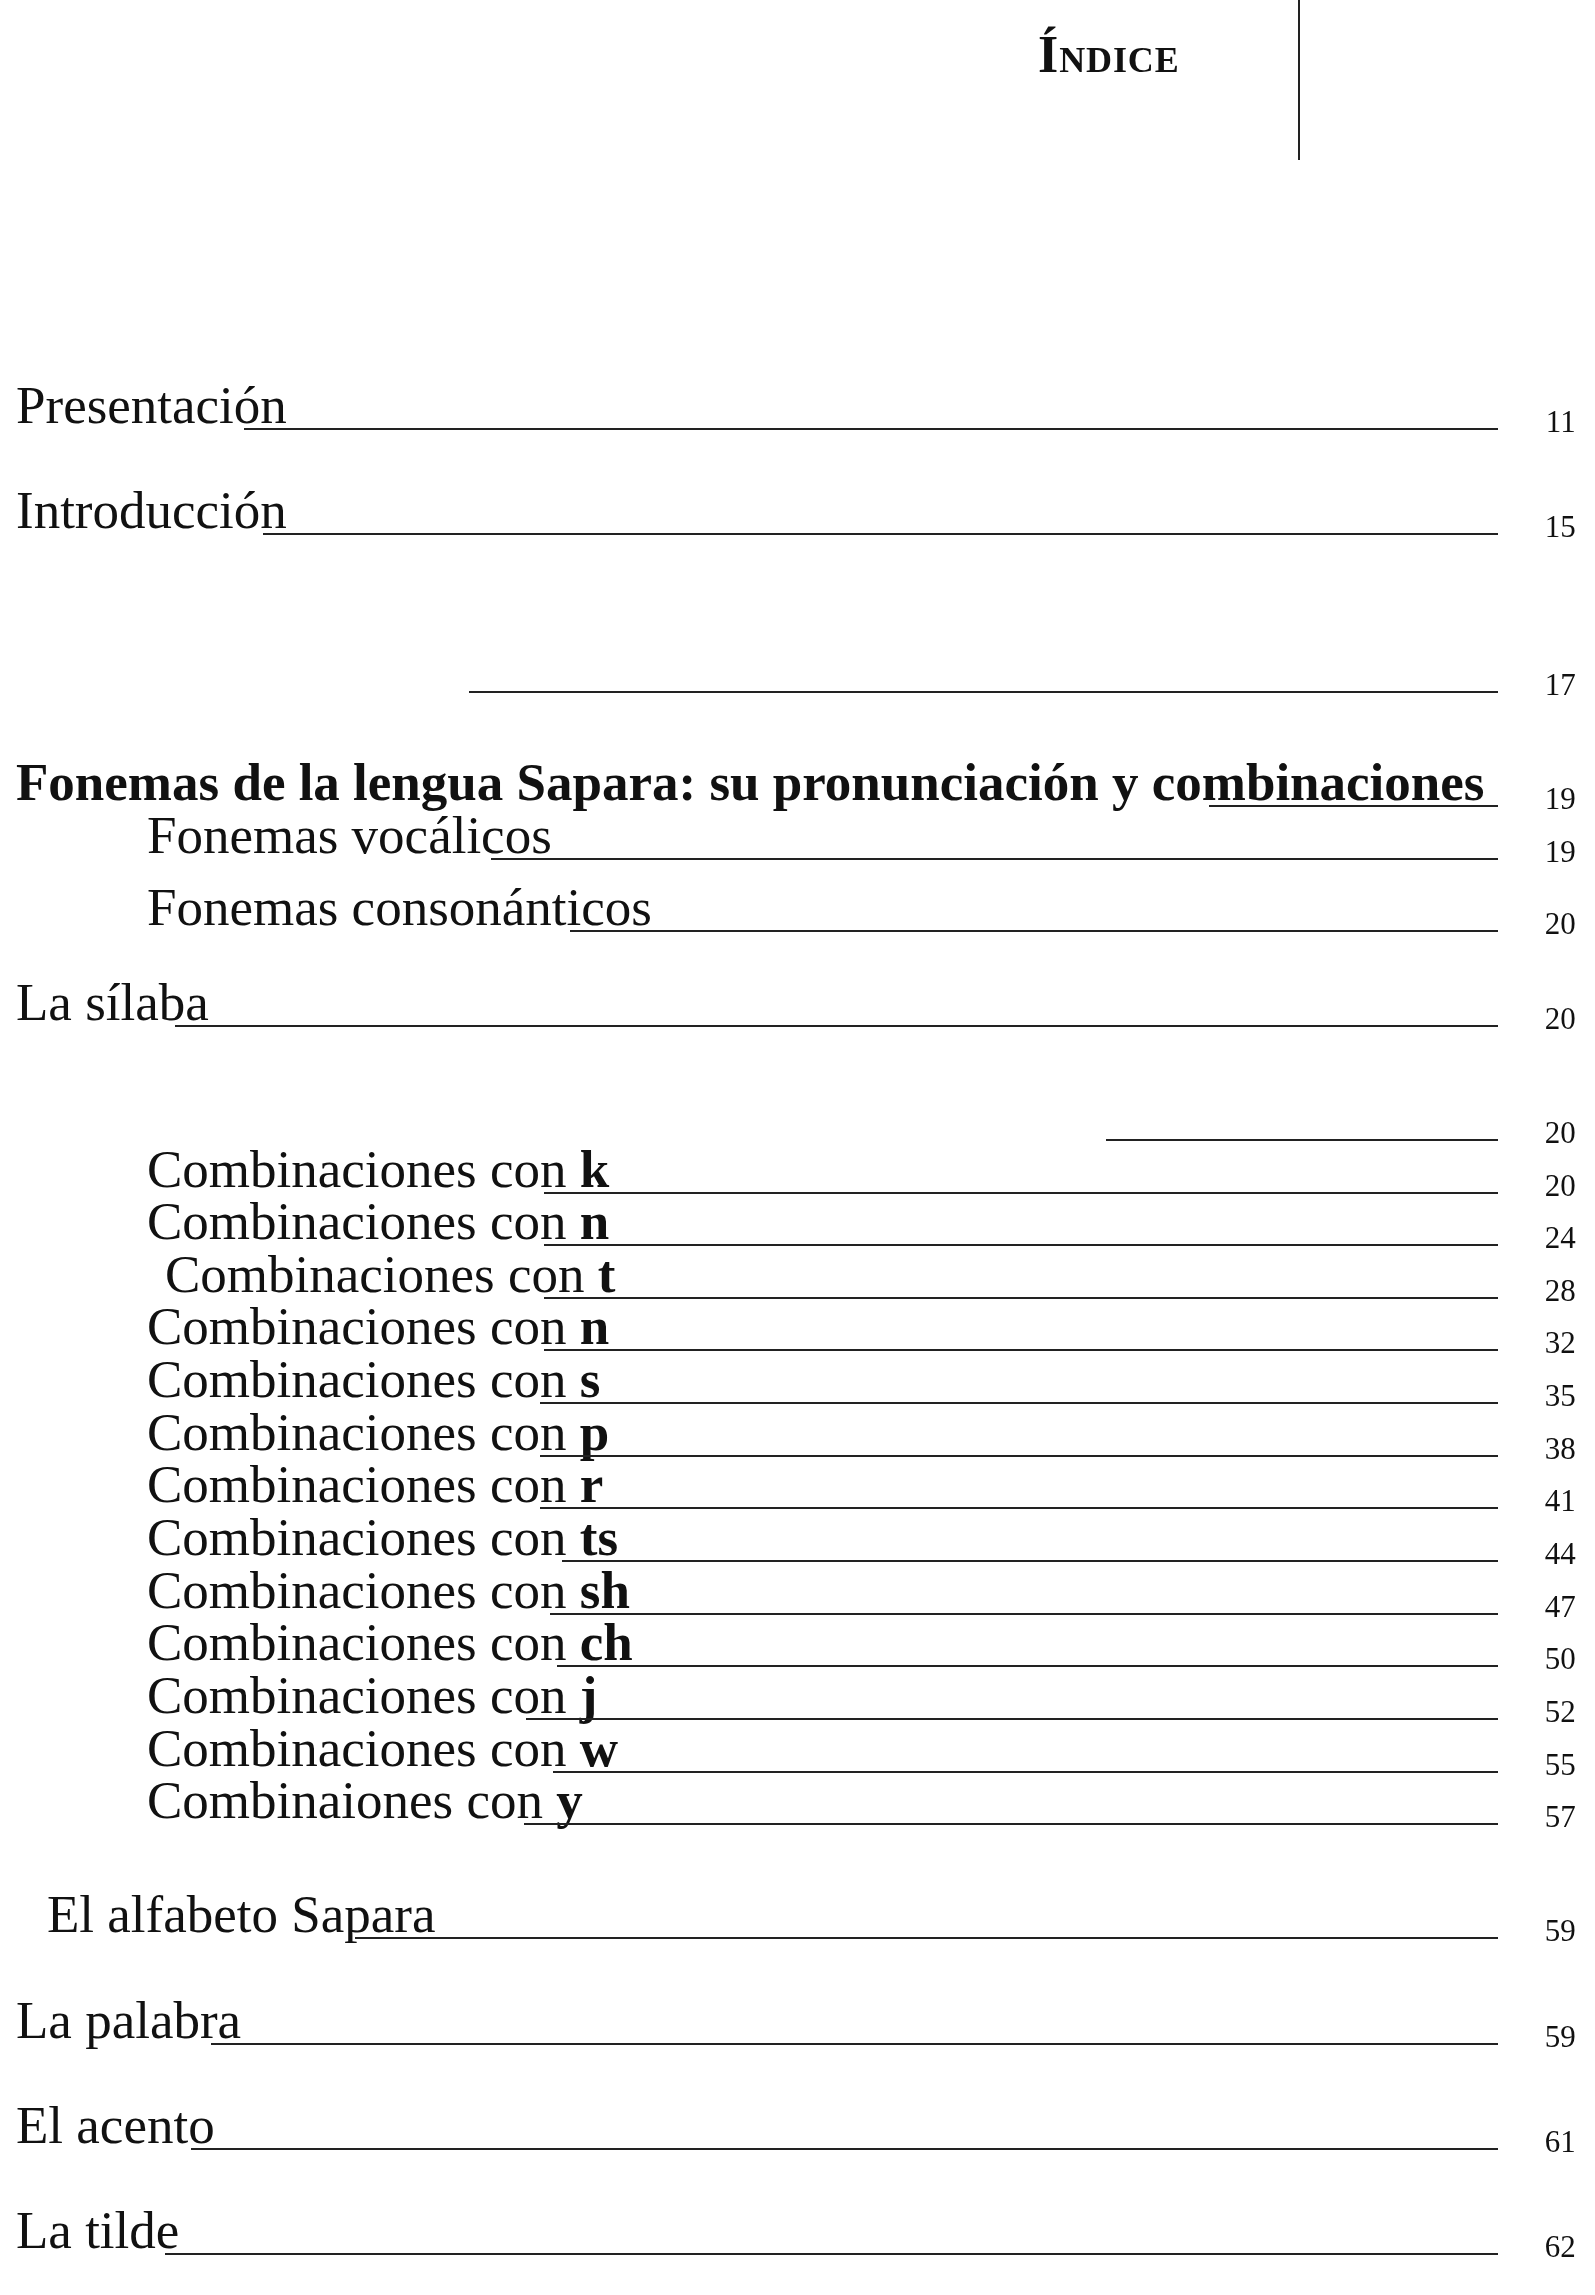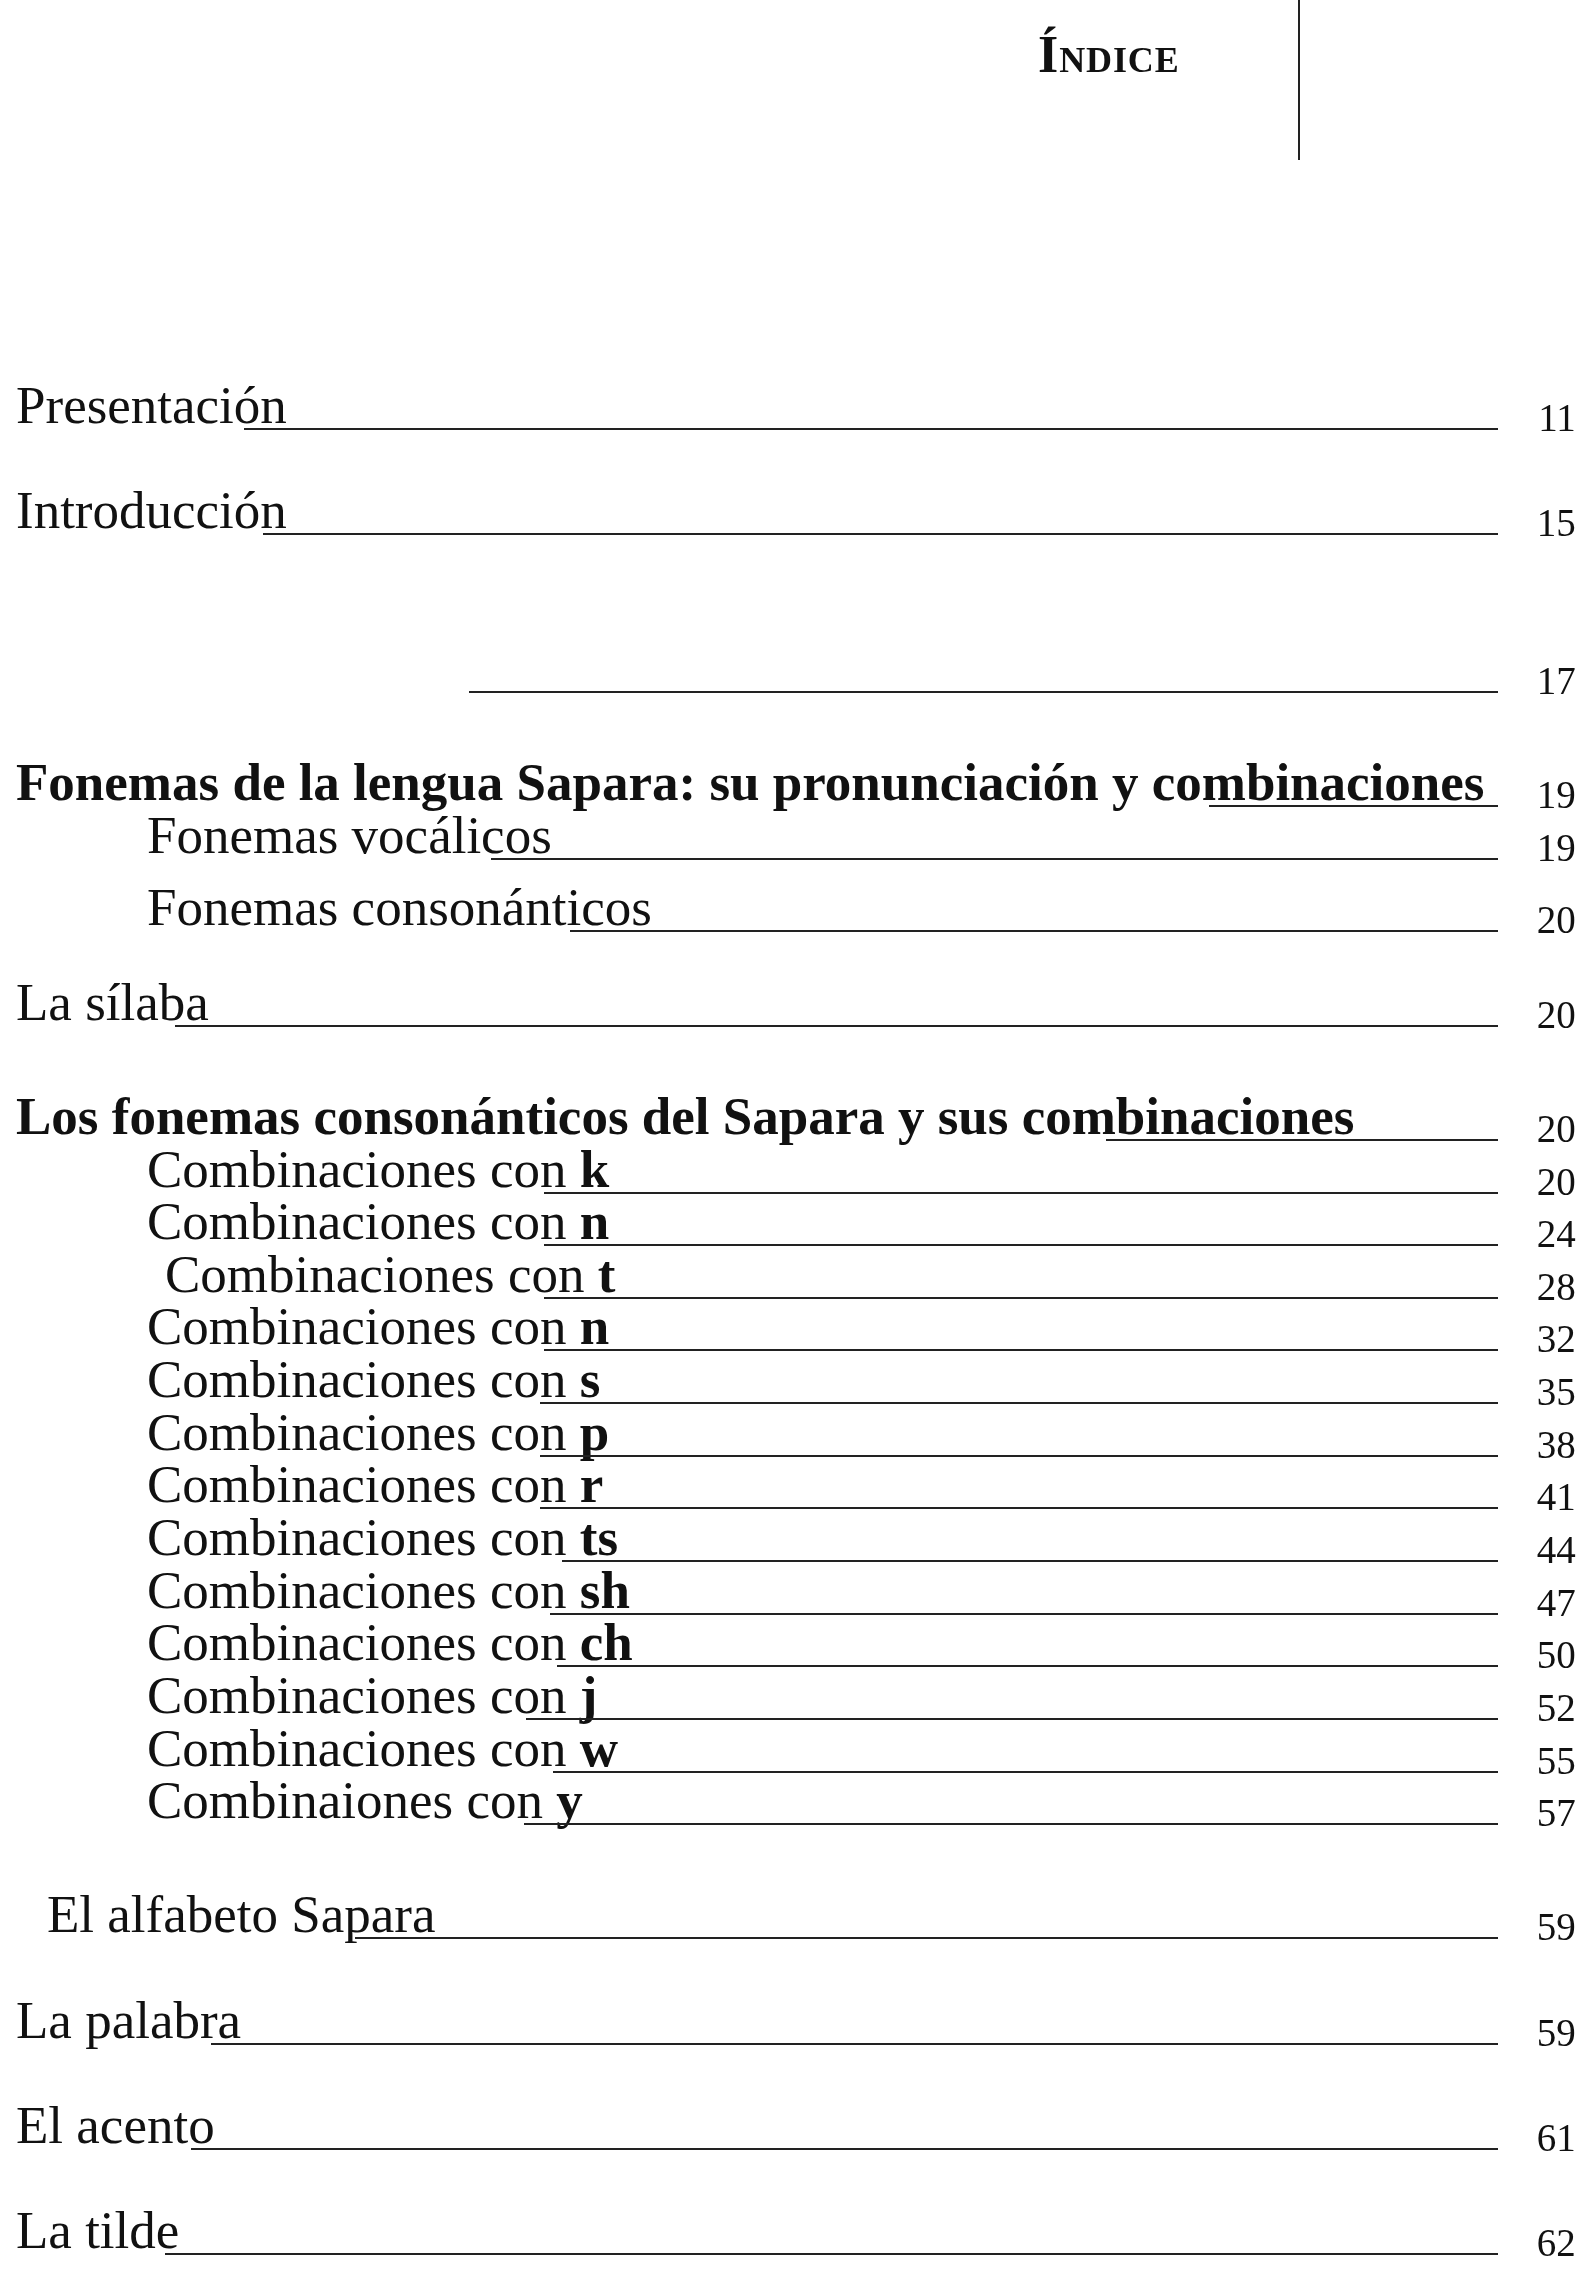--- a/index.html
+++ b/index.html
@@ -24,21 +24,21 @@
     position: absolute; bottom: 7px; white-space: nowrap; font-size: 53px;
     line-height: 1;
   }
   .toc-label.bold { font-weight: bold; }
   .toc-label .key { font-weight: bold; }
   .toc-leader {
     position: absolute; bottom: 8.8px; height: 1.8px; background: #222222;
     right: 97px;
   }
   .toc-page {
-    position: absolute; right: 19.3px; bottom: 1.8px; font-size: 39px; line-height: 1;
+    position: absolute; right: 19.3px; bottom: 1.8px; font-size: 31px; line-height: 1;
   }
 </style>
 </head>
 <body>
 
 <h1 class="title">Índice</h1>
 <div class="vrule"></div>
 
 <div id="toc">
     <div class="toc-row" style="top: 386px;">
@@ -69,21 +69,20 @@
       <span class="toc-label" style="left: 147px;"><span>Fonemas consonánticos</span></span>
       <span class="toc-leader" style="left: 570px;"></span>
       <span class="toc-page">20</span>
     </div>
     <div class="toc-row" style="top: 983px;">
       <span class="toc-label" style="left: 16px;"><span>La sílaba</span></span>
       <span class="toc-leader" style="left: 175px;"></span>
       <span class="toc-page">20</span>
     </div>
     <div class="toc-row" style="top: 1097px;">
-      <span class="toc-label bold" style="left: 16px;"><span>Los fonemas consonánticos del Sapara y sus combinaciones</span></span>
       <span class="toc-leader" style="left: 1106px;"></span>
       <span class="toc-page">20</span>
     </div>
     <div class="toc-row" style="top: 1150px;">
       <span class="toc-label" style="left: 147px;"><span>Combinaciones con </span><span class="key">k</span></span>
       <span class="toc-leader" style="left: 544px;"></span>
       <span class="toc-page">20</span>
     </div>
     <div class="toc-row" style="top: 1202px;">
       <span class="toc-label" style="left: 147px;"><span>Combinaciones con </span><span class="key">n</span></span>

